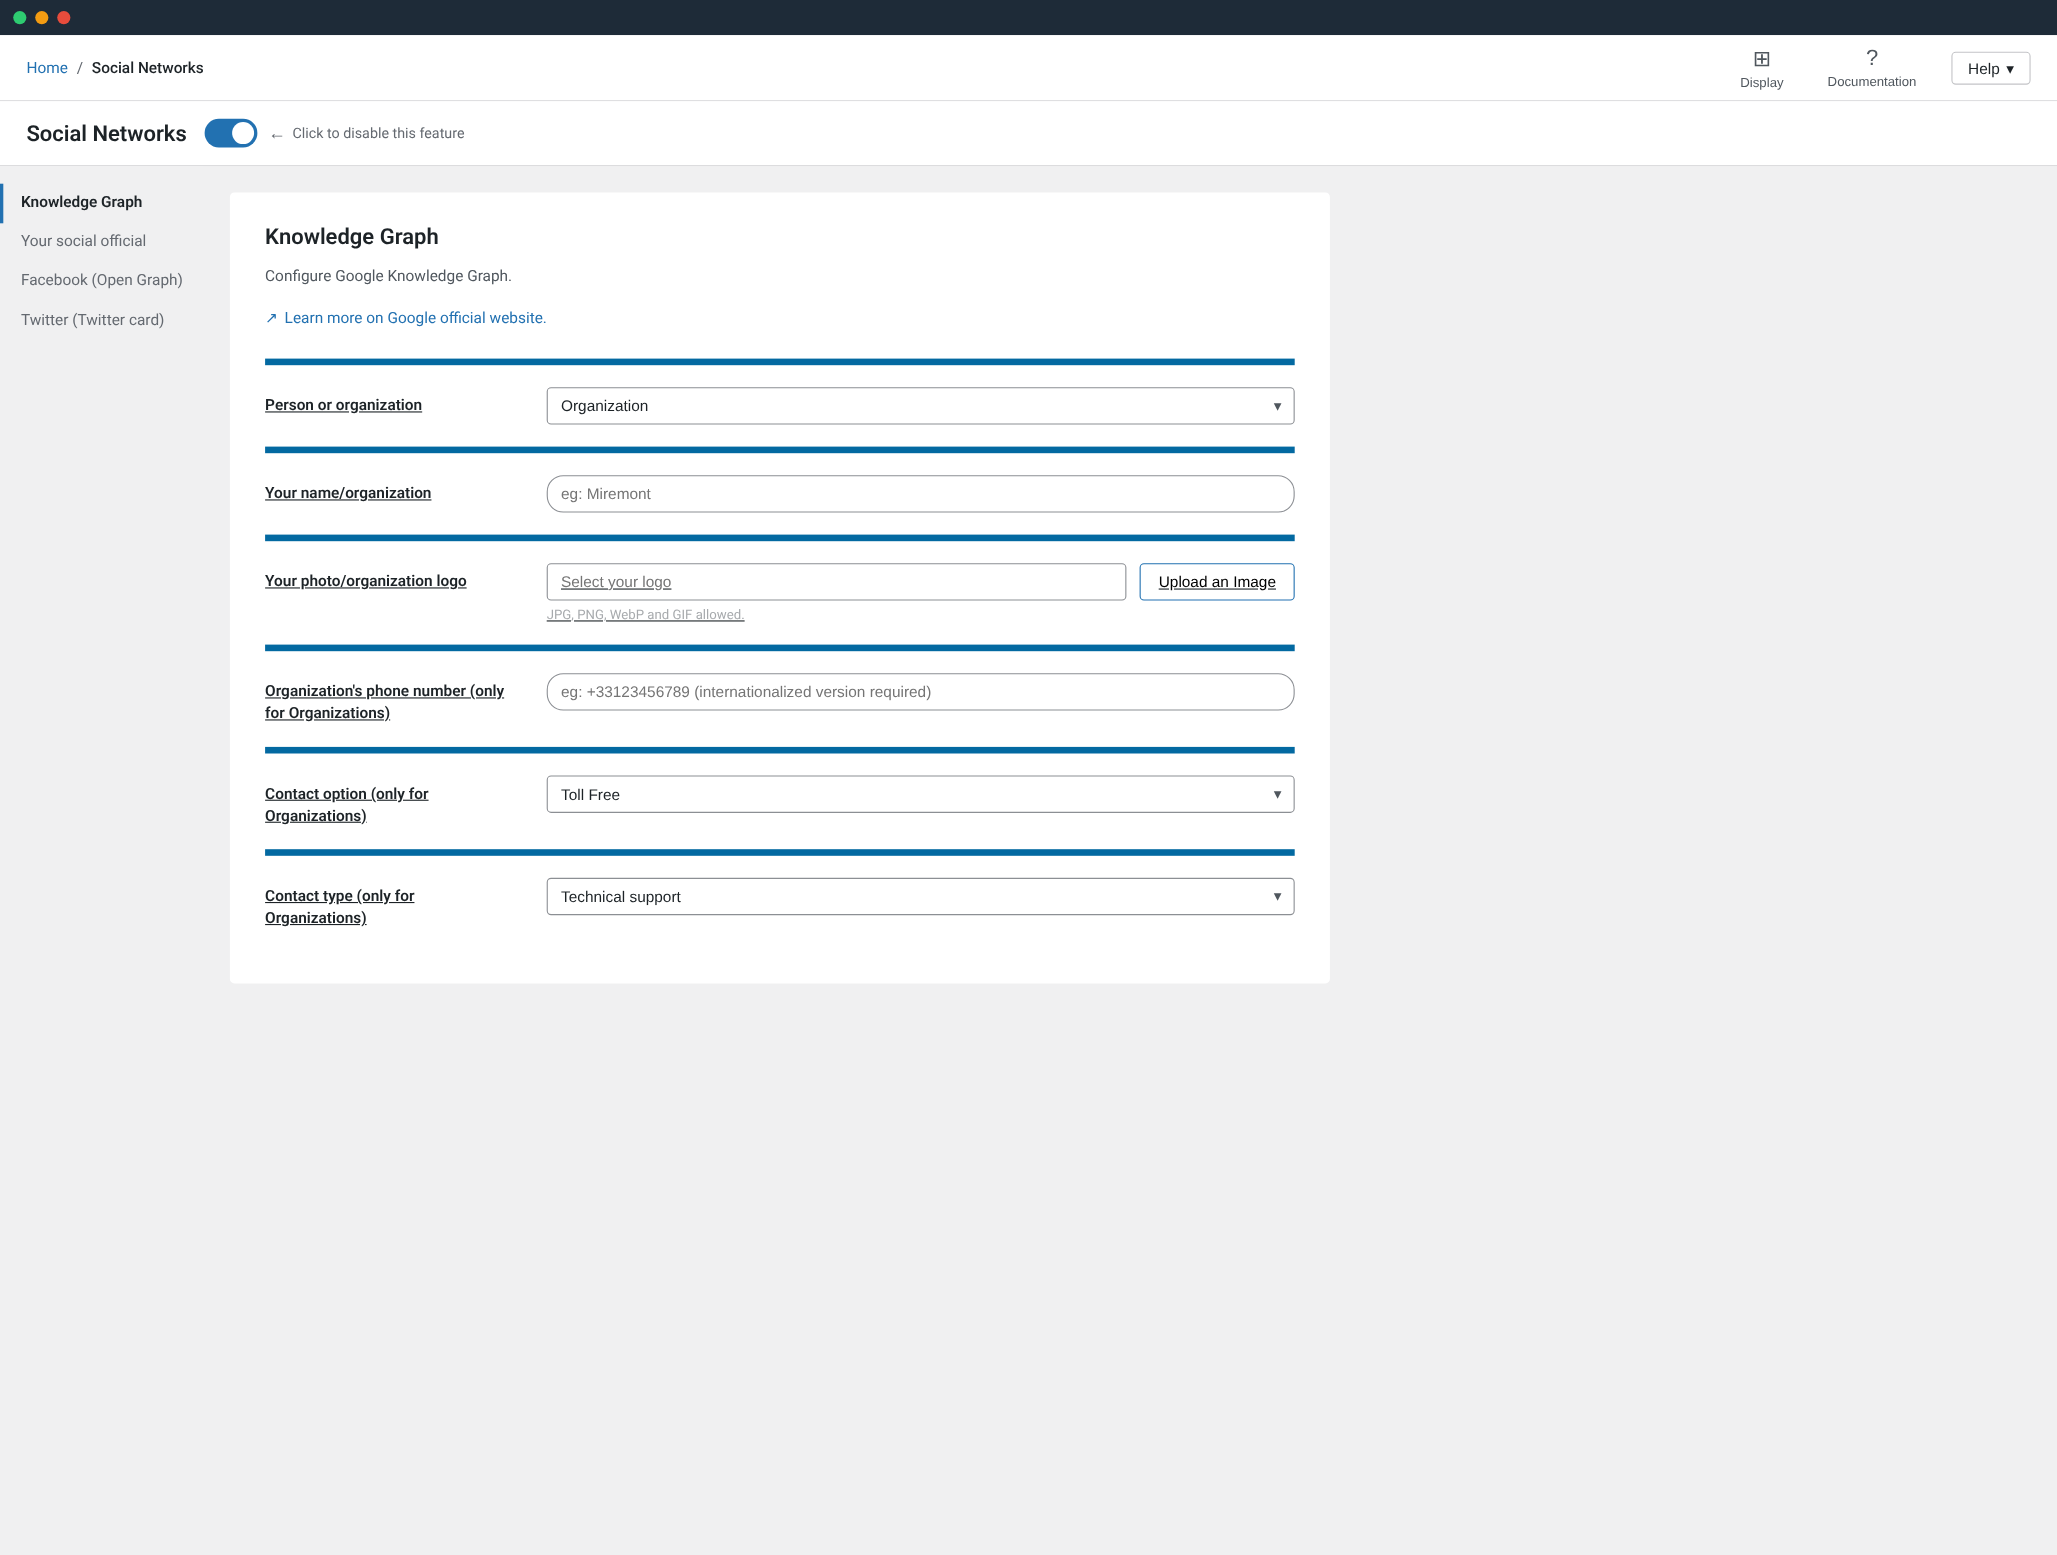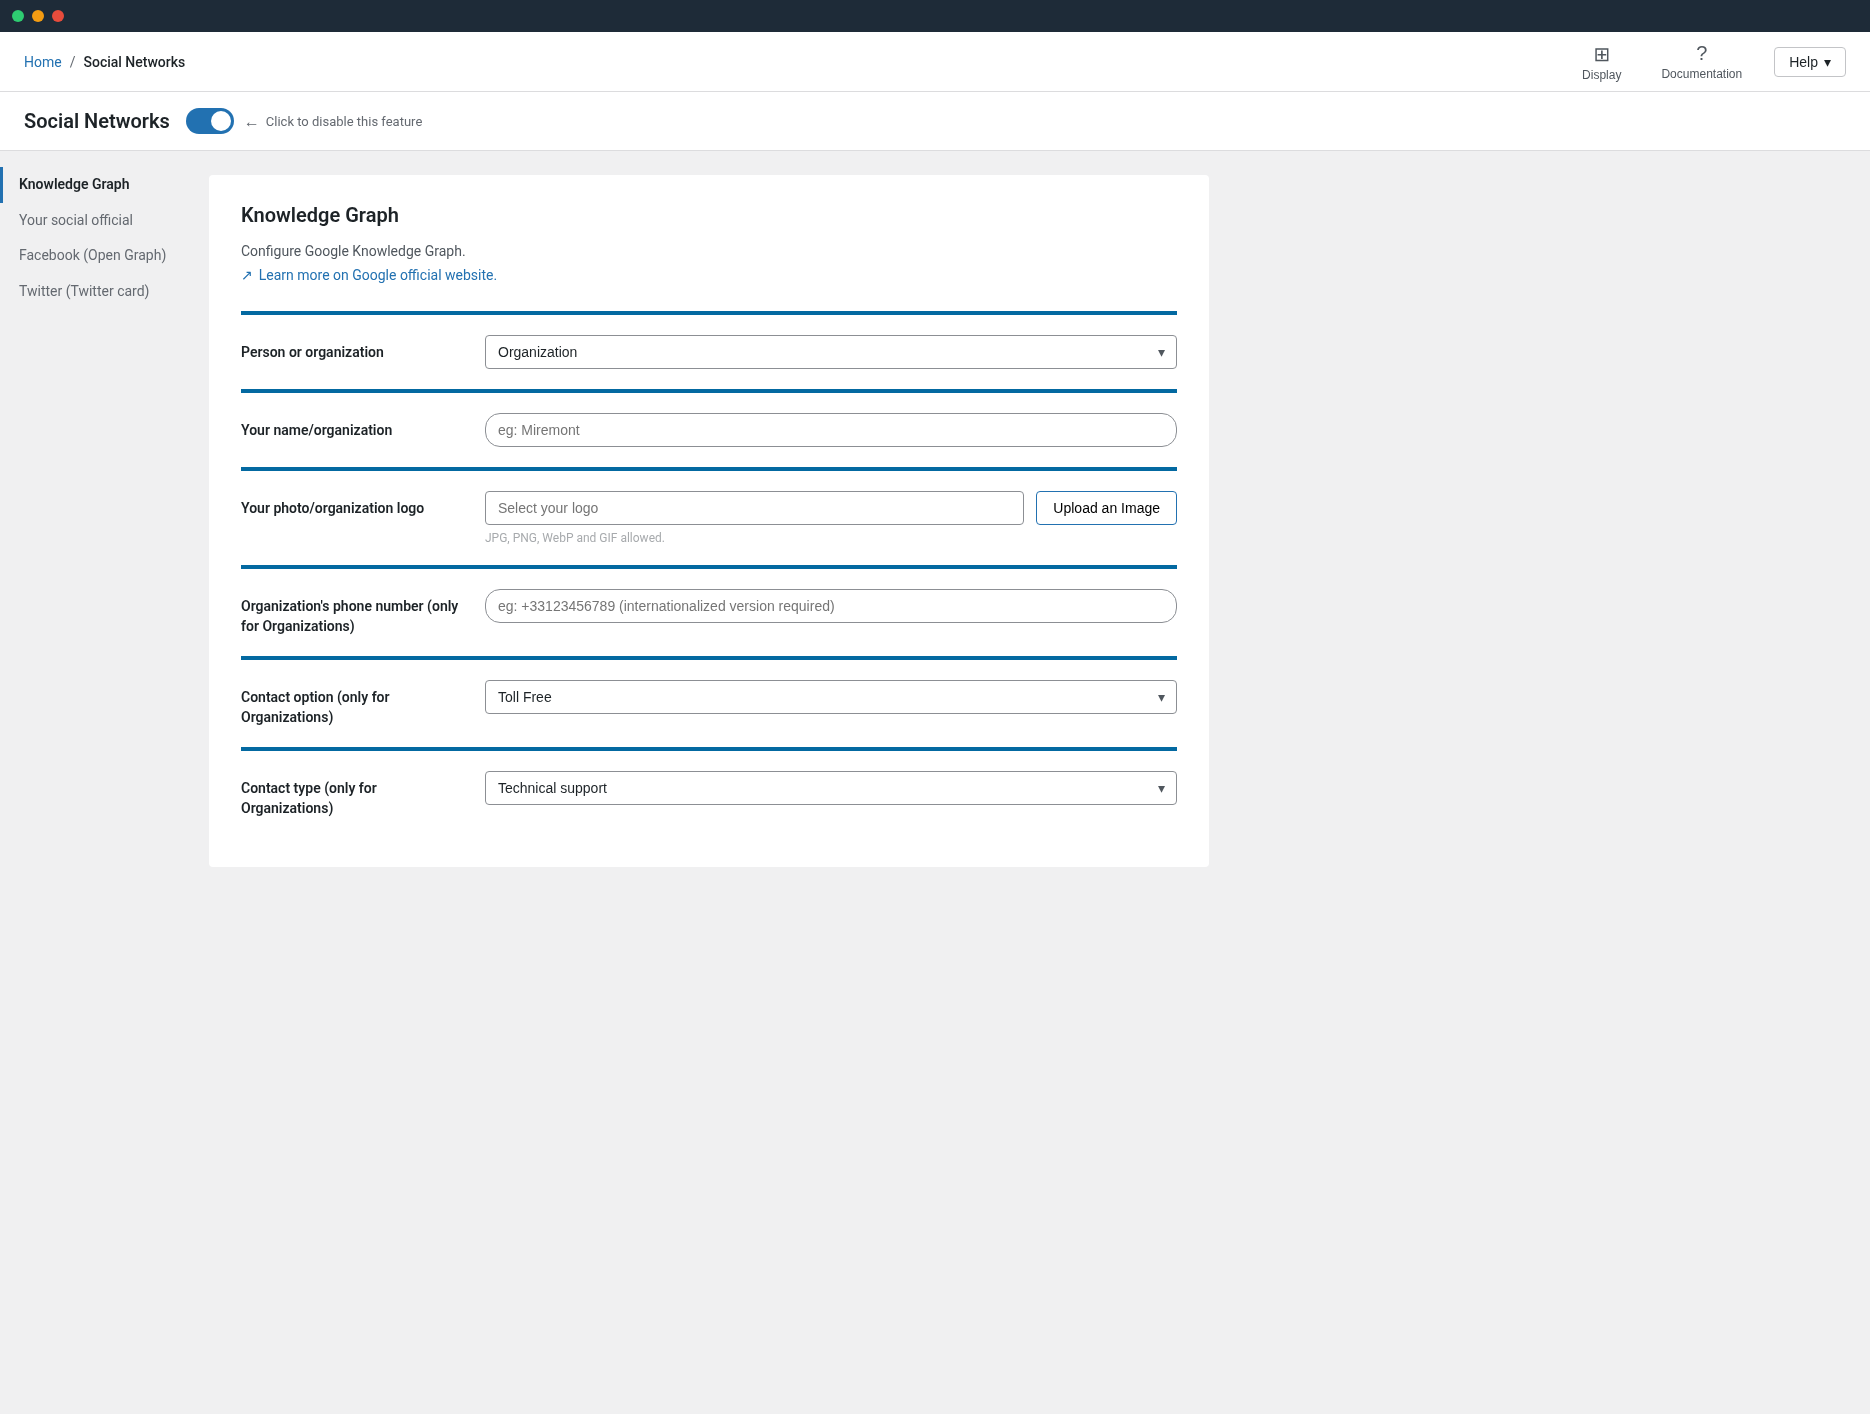--- a/index.html
+++ b/index.html
@@ -178,40 +178,41 @@
     }
     .content-title {
       font-size: 20px;
       font-weight: 600;
       margin-bottom: 16px;
       color: #1d2327;
     }
     .content-desc {
       font-size: 14px;
       color: #50575e;
-      margin-bottom: 8px;
+      margin-bottom: 22px;
     }
     .content-link {
       display: flex;
       align-items: center;
       gap: 6px;
       color: #2271b1;
       text-decoration: none;
       font-size: 14px;
       margin-bottom: 28px;
       cursor: pointer;
     }
 
     
     .form-row {
       display: flex;
       align-items: flex-start;
       padding: 20px 0;
-      border-top: 4px solid #0369a1;
-      gap: 24px;
+      border-top: 6px solid #0369a1;
+      gap: 36px;
+      text-decoration: underline;
     }
     .form-label {
       width: 220px;
       flex-shrink: 0;
       font-size: 14px;
       font-weight: 600;
       color: #1d2327;
       padding-top: 8px;
       line-height: 1.4;
     }

